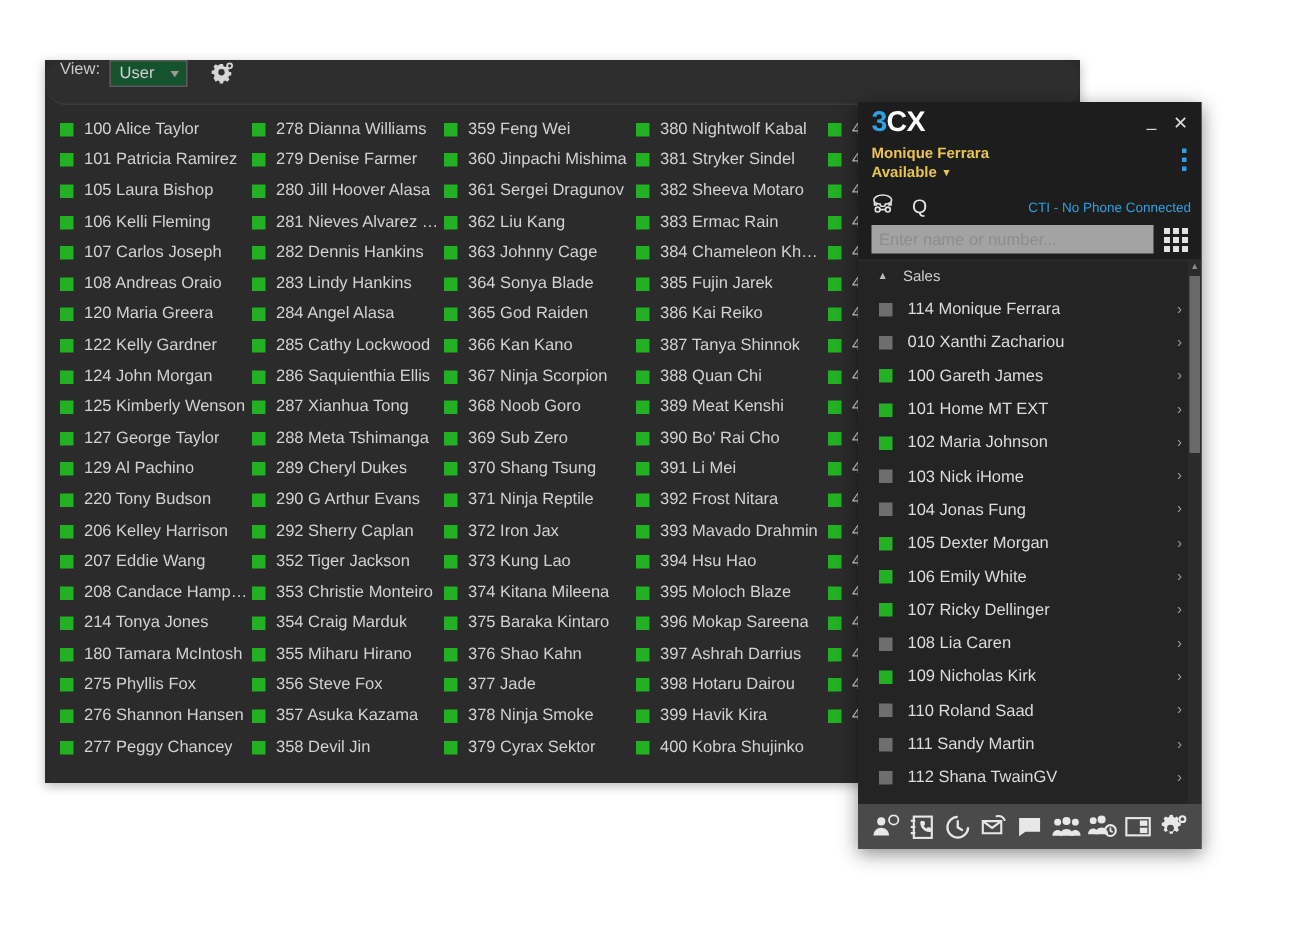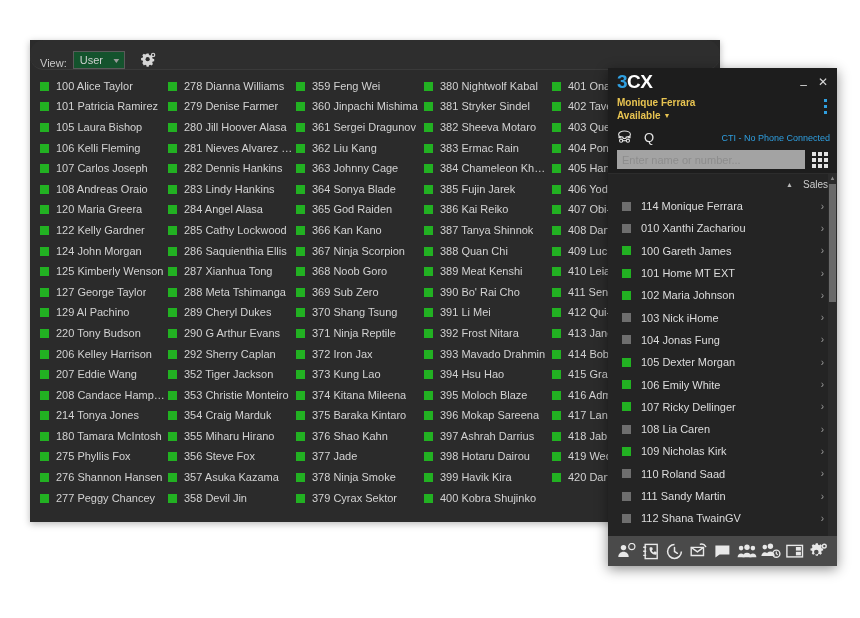--- a/index.html
+++ b/index.html
@@ -29,21 +29,21 @@
     background: #2b2b2b;
     box-shadow: 0 2px 7px rgba(0,0,0,0.28);
     overflow: hidden;
   }
 
   #sb-toolbar {
     height: 30px;
     background: #2e2e2e;
     border-bottom: 1px solid #3a3a3a;
     display: flex;
-    align-items: flex-end;
+    align-items: flex-start;
     padding: 0 0 0 10px;
     box-sizing: border-box;
     border-radius: 14px;
   }
 
   .view-label {
     color: #c9c9c9;
     font-size: 11px;
     margin-right: 6px;
     white-space: nowrap;
@@ -126,21 +126,21 @@
     font-size: 11px;
     line-height: 13px;
     overflow: hidden;
     text-overflow: ellipsis;
     white-space: nowrap;
   }
 
   
   #cx {
     position: absolute;
-    left: 608px;
+    left: 572px;
     top: 68px;
     width: 229px;
     height: 498px;
     background: #1d1d1d;
     box-shadow: 0 3px 12px rgba(0,0,0,0.45);
     display: flex;
     flex-direction: column;
     overflow: hidden;
   }
 
@@ -283,21 +283,20 @@
     position: absolute;
     left: 0; top: 0; right: 9px; bottom: 0;
     overflow: hidden;
   }
 
   .cx-group {
     height: 21px;
     display: flex;
     align-items: center;
     padding-left: 13px;
-    justify-content: flex-end;
   }
   .cx-group .tri {
     color: #b9b9b9;
     font-size: 7px;
     margin-right: 10px;
     line-height: 7px;
   }
   .cx-group .glabel {
     color: #cdcdcd;
     font-size: 10px;

